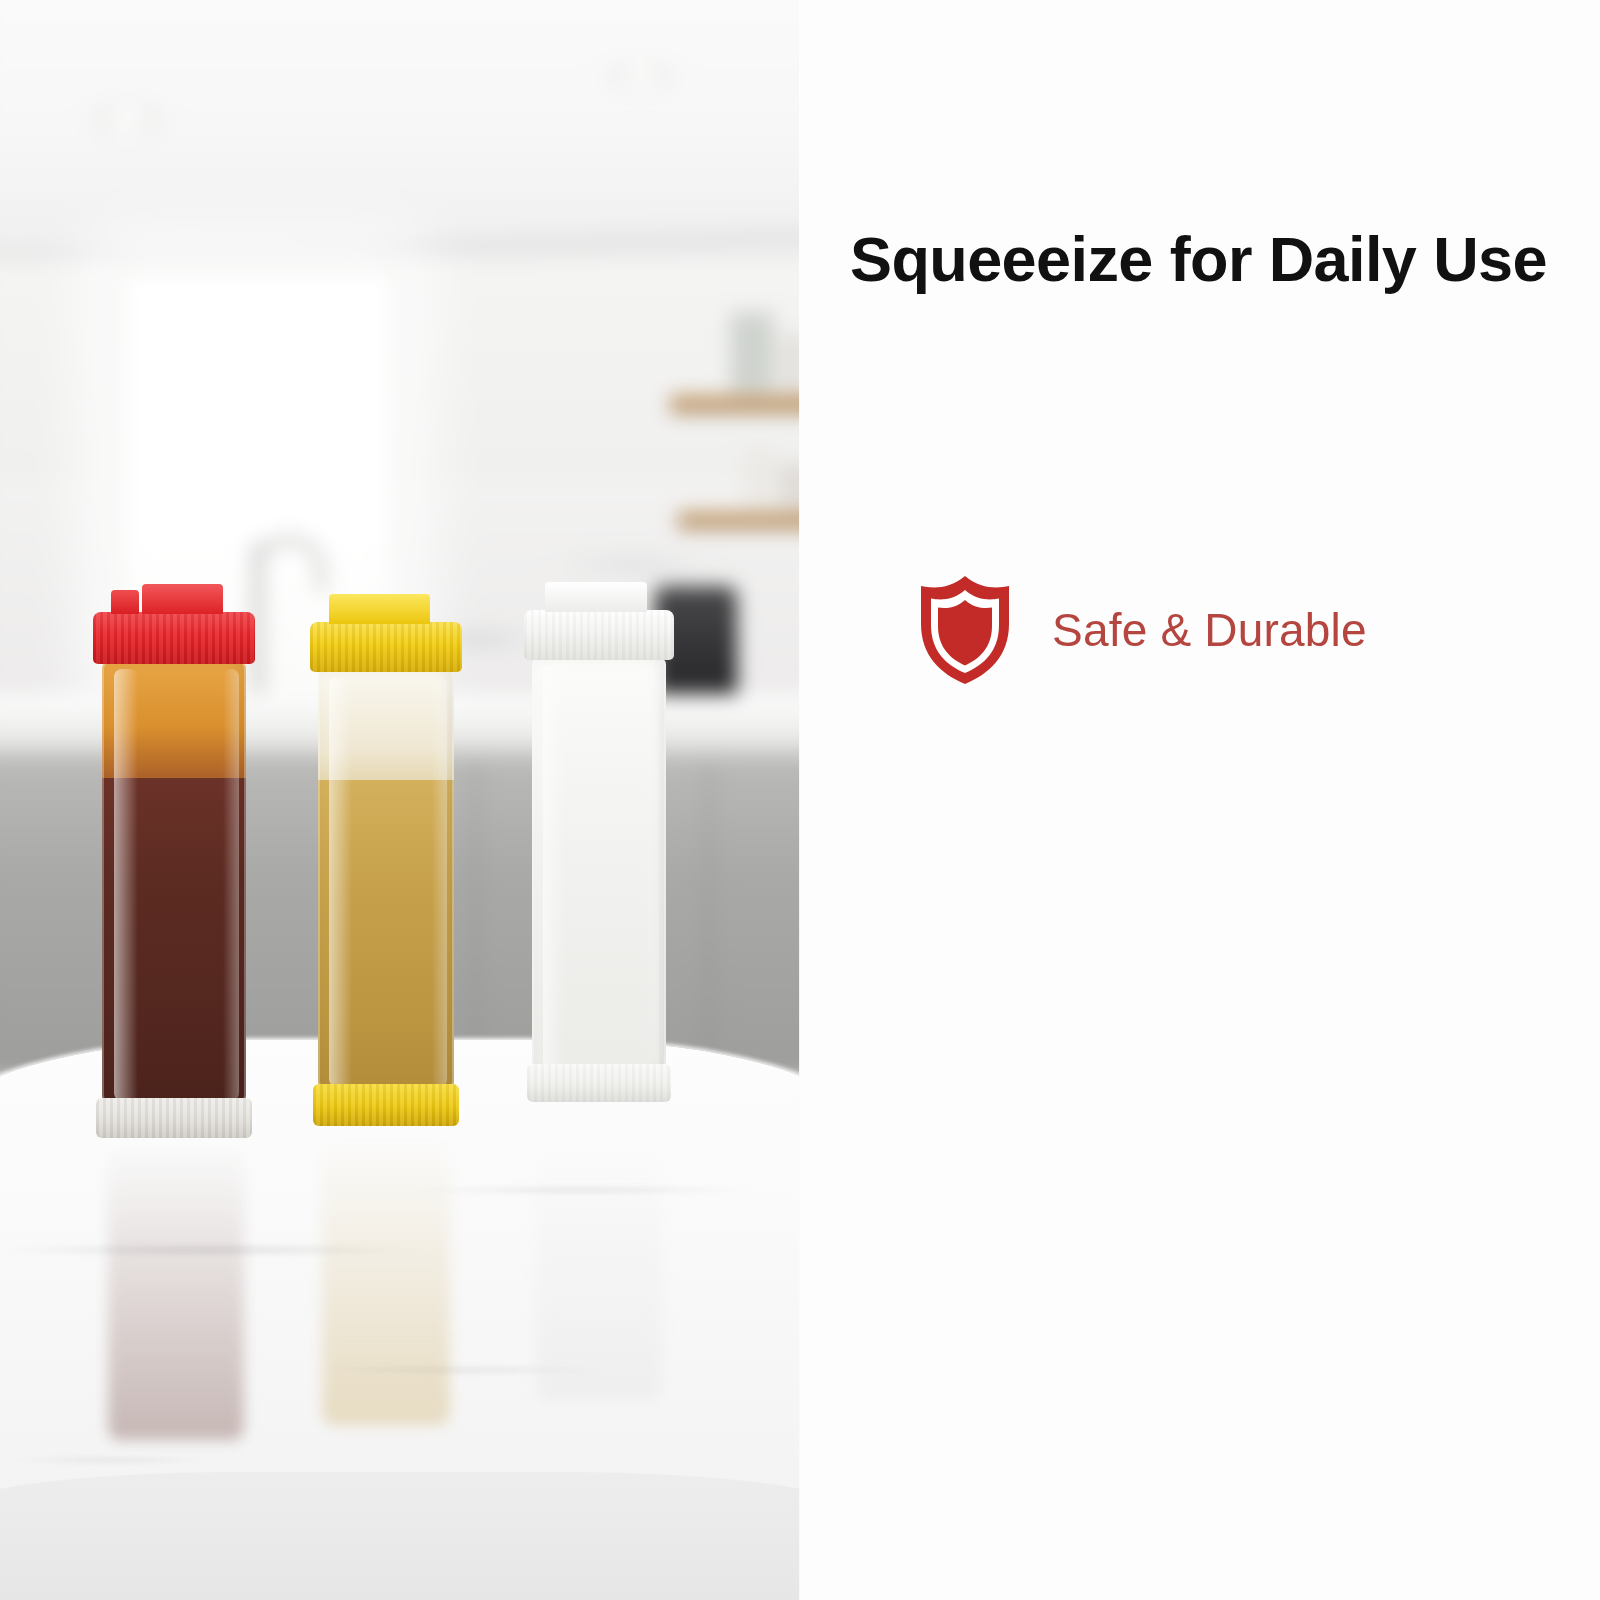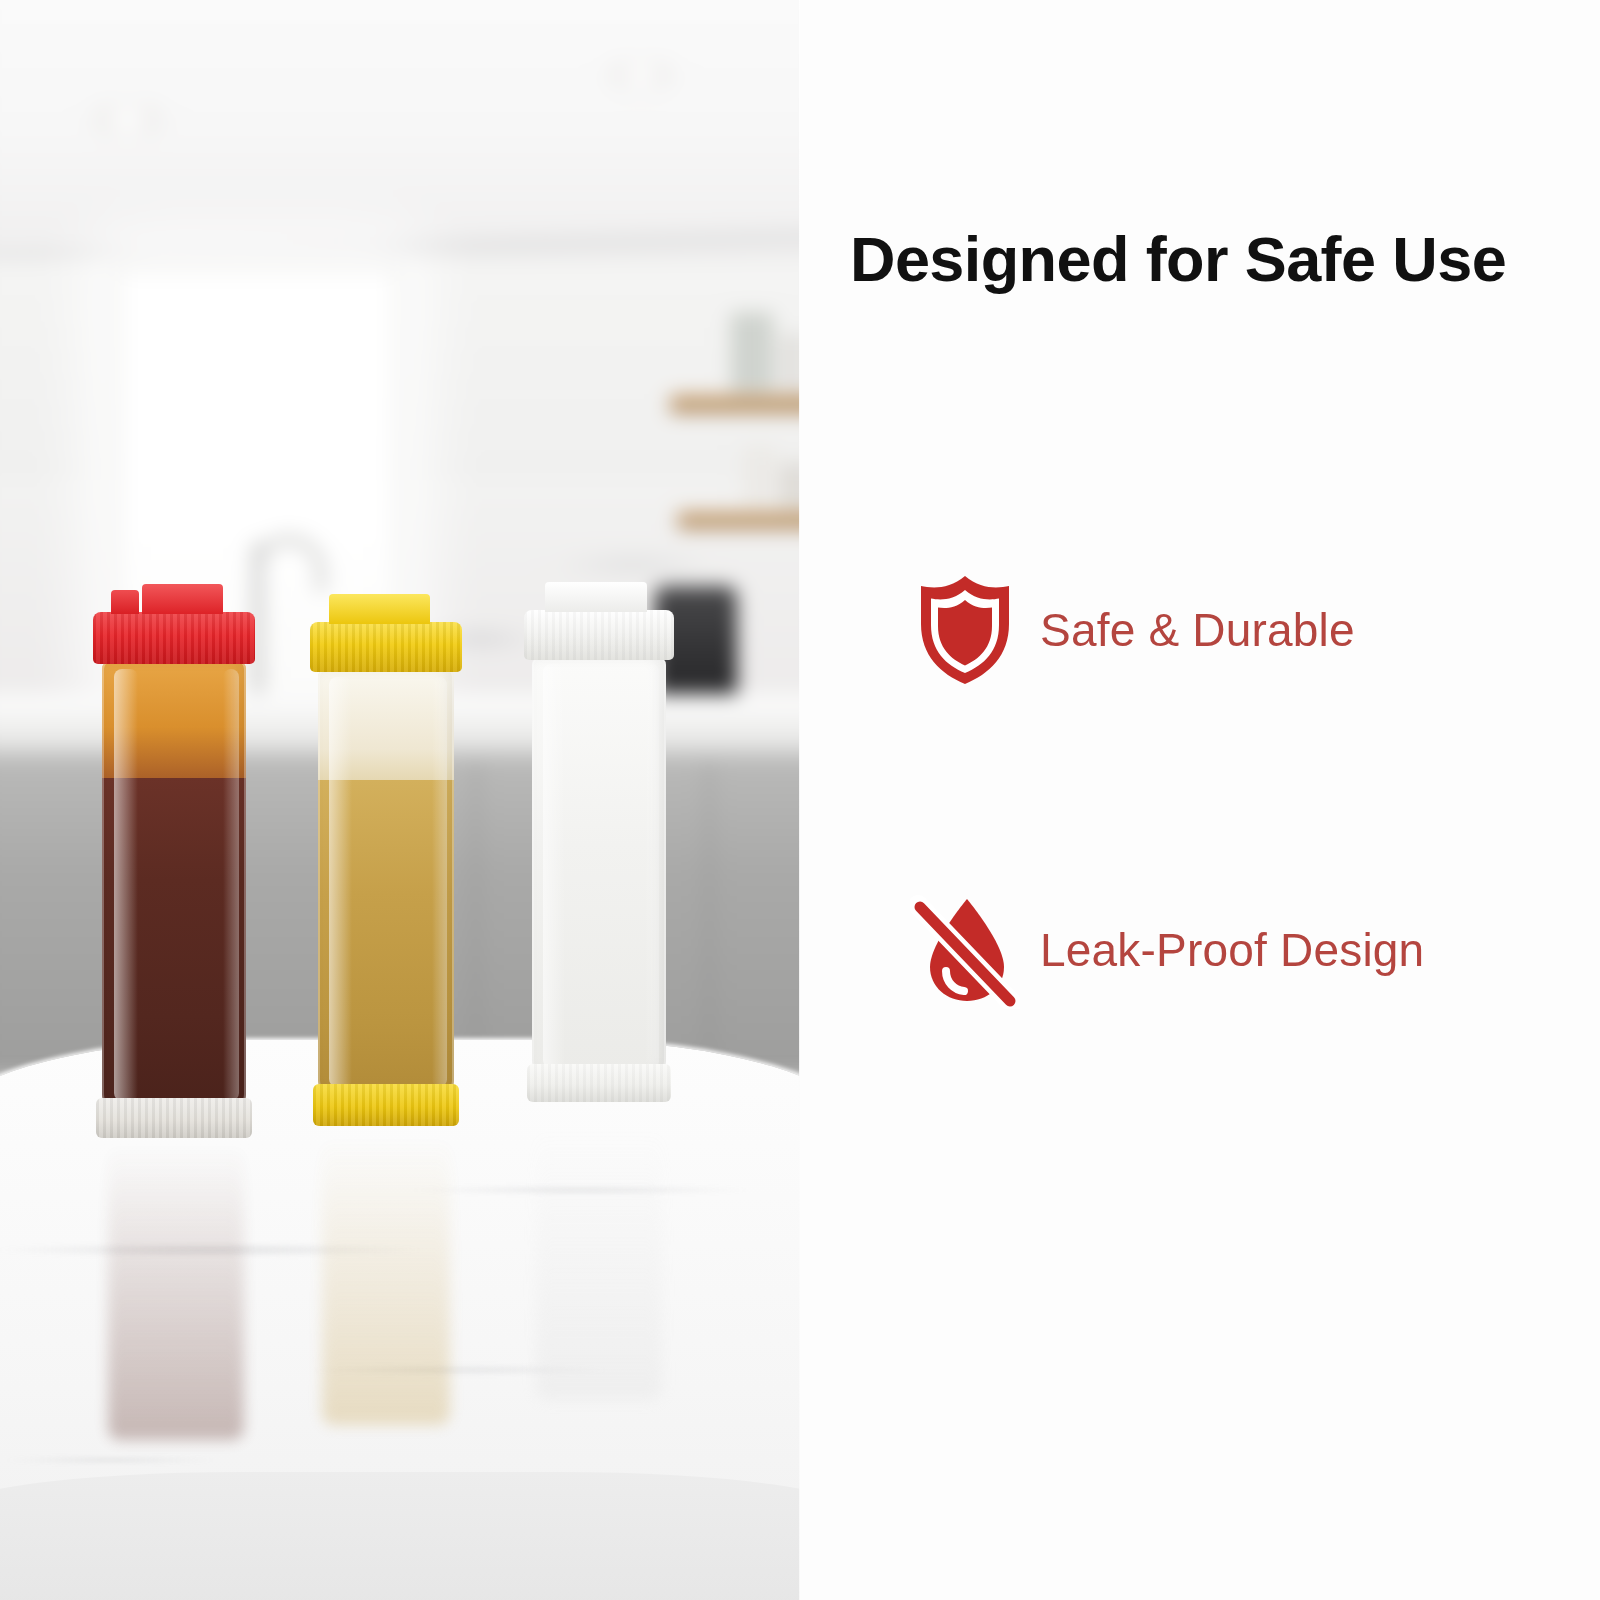--- a/index.html
+++ b/index.html
@@ -248,20 +248,21 @@
     margin-left:90px;
     display:flex;
     align-items:center;
     justify-content:center;
   }
   .feature-label {
     font-size:46px;
     color:#b4453f;
     letter-spacing:0.2px;
     white-space:nowrap;
+    margin-left:12px;
   }
 
   .divider {
     position:absolute;
     left:799px; top:0;
     width:2px; height:1600px;
     background:linear-gradient(180deg,rgba(255,255,255,.9),rgba(250,250,250,.9));
   }
 </style>
 </head>
@@ -390,44 +391,33 @@
         <div class="base-ridges" style="opacity:.3"></div>
       </div>
     </div>
 
   </div>
 
   <div class="divider"></div>
 
   <div class="feature-panel">
 
-    <div class="page-title">Designed for Safe Use</div>
+    <div class="page-title">Squeeeize for Daily Use</div>
 
     <div class="feature-list">
 
       <div class="feature-row">
         <div class="feature-icon">
           <svg width="104" height="116" viewBox="0 0 104 116" aria-hidden="true">
             <path d="M52 4 C36 18 18 16 8 14 L8 52 C8 84 28 102 52 112 C76 102 96 84 96 52 L96 14 C86 16 68 18 52 4 Z" fill="#c32b28"></path>
             <path d="M52 18 C40 29 26 28 18 26.5 L18 53 C18 79 33 93 52 101 C71 93 86 79 86 53 L86 26.5 C78 28 64 29 52 18 Z" fill="#ffffff"></path>
             <path d="M52 28 C42 37 31 36.5 25 35.5 L25 54 C25 76 38 87 52 93.5 C66 87 79 76 79 54 L79 35.5 C73 36.5 62 37 52 28 Z" fill="#c32b28"></path>
           </svg>
         </div>
         <div class="feature-label">Safe &amp; Durable</div>
       </div>
 
-      <div class="feature-row">
-        <div class="feature-icon">
-          <svg width="110" height="118" viewBox="0 0 110 118" aria-hidden="true">
-            <path d="M57 8 C57 8 20 52 20 76 C20 96 37 110 57 110 C77 110 94 96 94 76 C94 52 57 8 57 8 Z" fill="#c32b28"></path>
-            <path d="M36 80 C36 91 44 99 54 100" fill="none" stroke="#ffffff" stroke-width="8" stroke-linecap="round"></path>
-            <line x1="8" y1="14" x2="102" y2="112" stroke="#ffffff" stroke-width="20" stroke-linecap="round"></line>
-            <line x1="10" y1="16" x2="100" y2="110" stroke="#c32b28" stroke-width="11" stroke-linecap="round"></line>
-          </svg>
-        </div>
-        <div class="feature-label">Leak-Proof Design</div>
-      </div>
 
 
     </div>
   </div>
 
 </div>
 
 </body></html>

